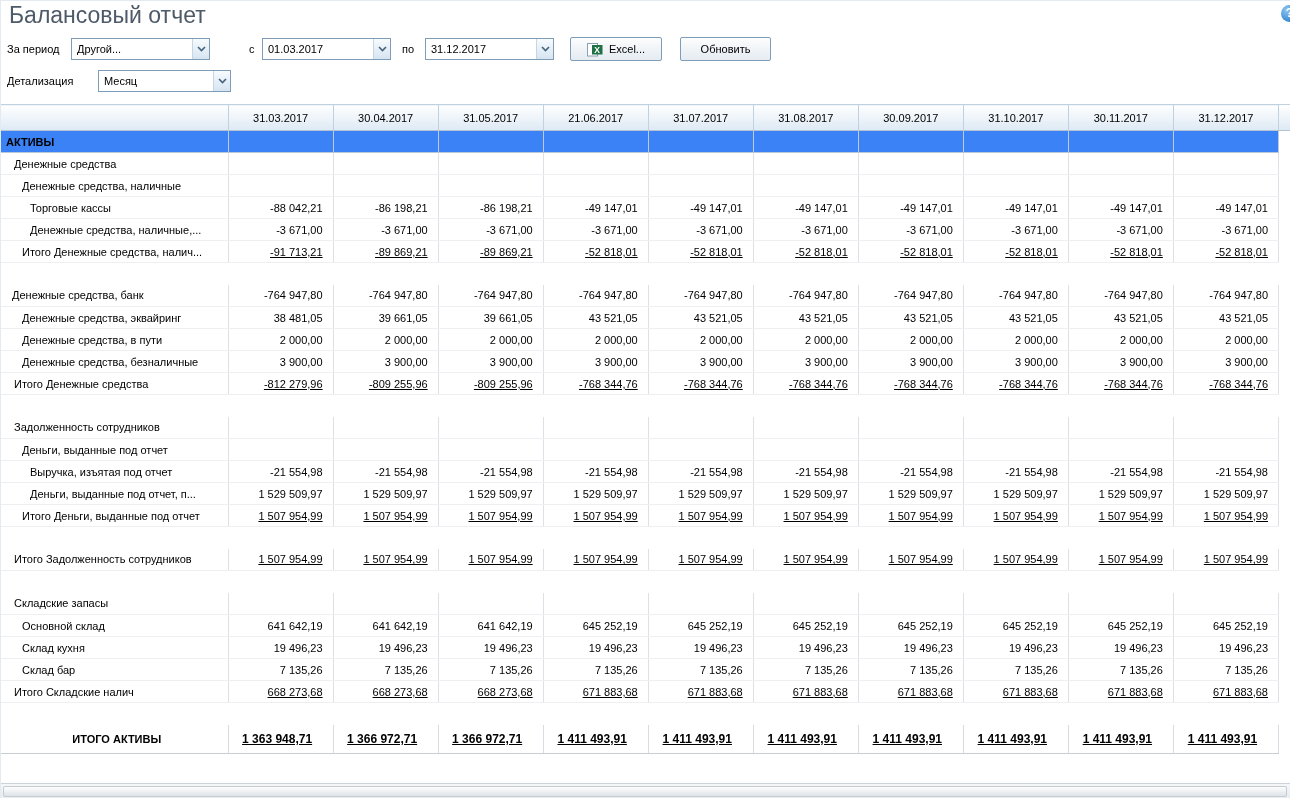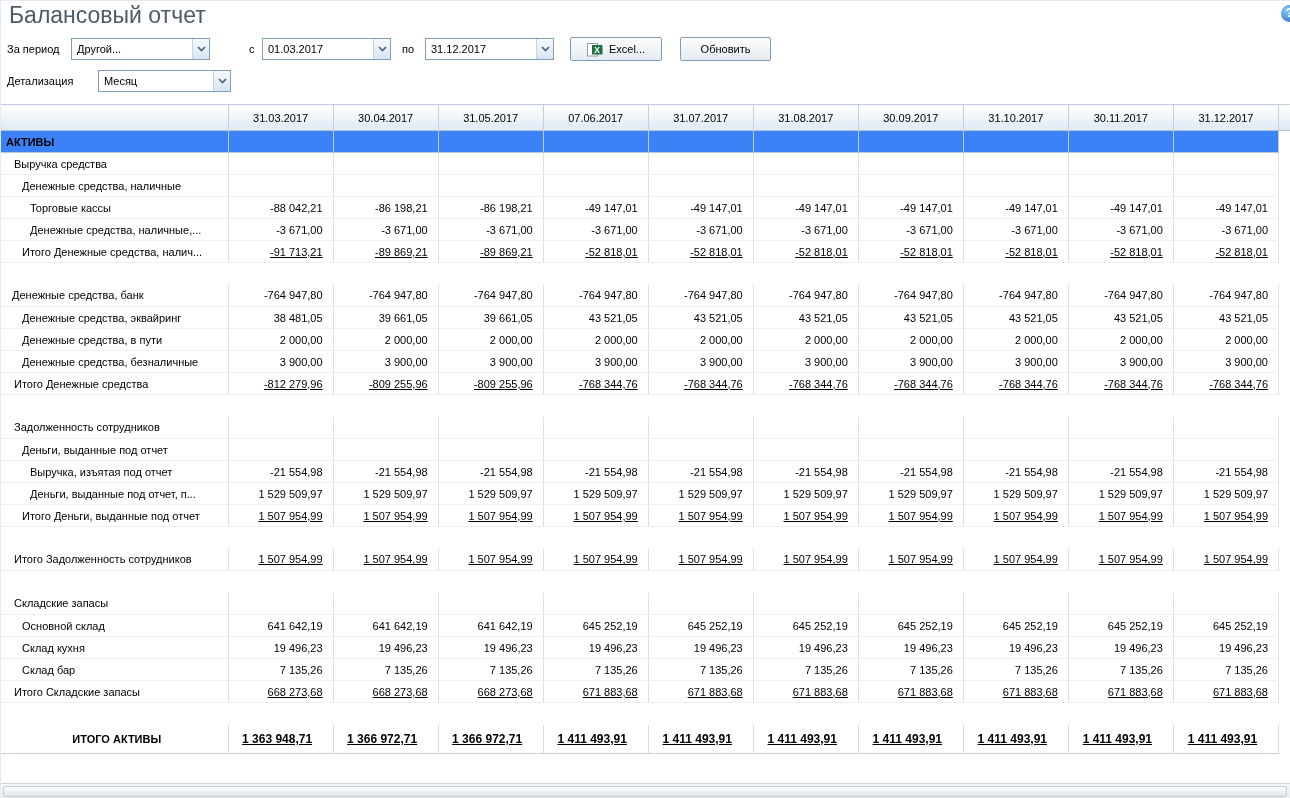--- a/index.html
+++ b/index.html
@@ -194,21 +194,21 @@
           <col style="width: 105px;">
           <col style="width: 105px;">
           <col style="width: 105px;">
         </colgroup>
       <thead>
         <tr>
           <th></th>
         <th>31.03.2017</th>
             <th>30.04.2017</th>
             <th>31.05.2017</th>
-            <th>07.06.2017</th>
+            <th>21.06.2017</th>
             <th>31.07.2017</th>
             <th>31.08.2017</th>
             <th>30.09.2017</th>
             <th>31.10.2017</th>
             <th>30.11.2017</th>
             <th>31.12.2017</th>
           </tr>
       </thead>
       <tbody>
           <tr class="row-section">
@@ -218,21 +218,21 @@
             <td class="value-cell"></td>
             <td class="value-cell"></td>
             <td class="value-cell"></td>
             <td class="value-cell"></td>
             <td class="value-cell"></td>
             <td class="value-cell"></td>
             <td class="value-cell"></td>
             <td class="value-cell"></td>
           </tr>
           <tr class="row-group">
-            <td class="label-cell" style="padding-left: 13px;">Выручка средства</td>
+            <td class="label-cell" style="padding-left: 13px;">Денежные средства</td>
             <td class="value-cell"></td>
             <td class="value-cell"></td>
             <td class="value-cell"></td>
             <td class="value-cell"></td>
             <td class="value-cell"></td>
             <td class="value-cell"></td>
             <td class="value-cell"></td>
             <td class="value-cell"></td>
             <td class="value-cell"></td>
             <td class="value-cell"></td>
@@ -530,21 +530,21 @@
             <td class="value-cell">7 135,26</td>
             <td class="value-cell">7 135,26</td>
             <td class="value-cell">7 135,26</td>
             <td class="value-cell">7 135,26</td>
             <td class="value-cell">7 135,26</td>
             <td class="value-cell">7 135,26</td>
             <td class="value-cell">7 135,26</td>
             <td class="value-cell">7 135,26</td>
           </tr>
           <tr class="row-total">
-            <td class="label-cell" style="padding-left: 13px;">Итого Складские запасы</td>
+            <td class="label-cell" style="padding-left: 13px;">Итого Складские налич</td>
             <td class="value-cell">668 273,68</td>
             <td class="value-cell">668 273,68</td>
             <td class="value-cell">668 273,68</td>
             <td class="value-cell">671 883,68</td>
             <td class="value-cell">671 883,68</td>
             <td class="value-cell">671 883,68</td>
             <td class="value-cell">671 883,68</td>
             <td class="value-cell">671 883,68</td>
             <td class="value-cell">671 883,68</td>
             <td class="value-cell">671 883,68</td>

